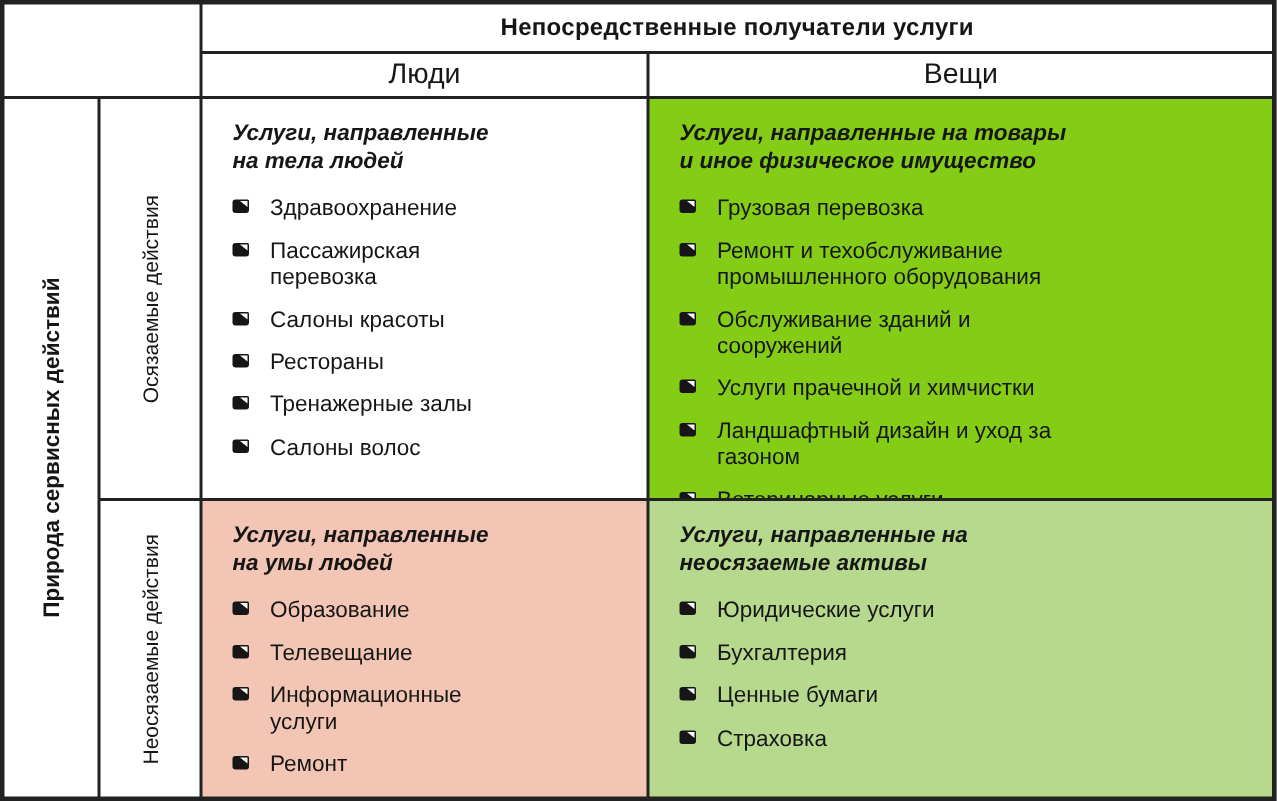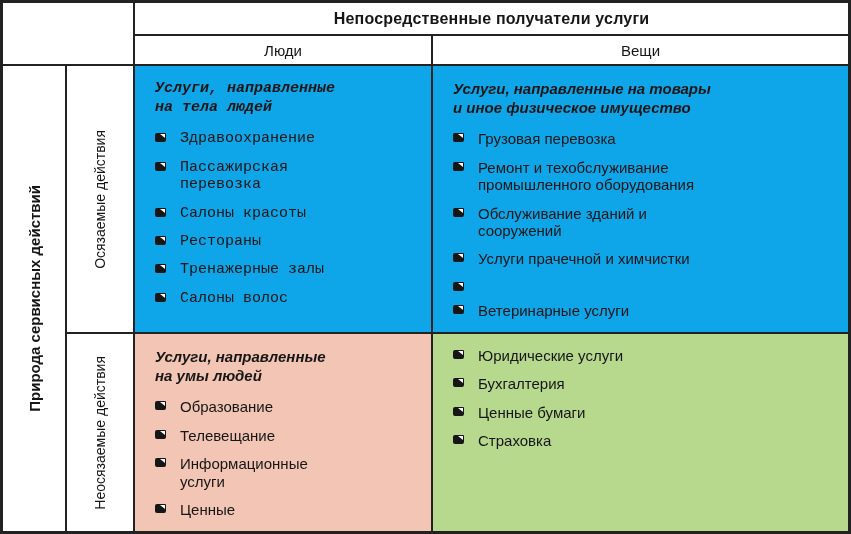--- a/index.html
+++ b/index.html
@@ -7,21 +7,21 @@
     width:851px;height:534px;box-sizing:border-box;
     display:grid;
     grid-template-columns:62px 66px 296px 1fr;
     grid-template-rows:31px 28px 266px 1fr;
     gap:2px;padding:3px;background:#222;
     font-family:"Liberation Sans", sans-serif;
     color:#161616;
   }
   .cell{background:#fff;overflow:hidden;}
   .corner{grid-column:1/3;grid-row:1/3;}
-  .hdr{display:flex;align-items:center;justify-content:center;font-size:15px;}
+  .hdr{display:flex;align-items:center;justify-content:center;font-size:19px;}
   .hdr-main{grid-column:3/5;grid-row:1;font-weight:bold;font-size:16px;letter-spacing:.2px;}
   .hdr-people{grid-column:3;grid-row:2;}
   .hdr-things{grid-column:4;grid-row:2;align-items:center;}
   .vcell{display:flex;align-items:center;justify-content:center;}
   .vtext{writing-mode:vertical-rl;transform:rotate(180deg);white-space:nowrap;font-size:14px;}
   .vtitle{font-weight:bold;font-size:15px;}
   .axis{grid-column:1;grid-row:3/5;}
   .row-tan{grid-column:2;grid-row:3;}
   .row-int{grid-column:2;grid-row:4;}
   .q-bodies{grid-column:3;grid-row:3;}
@@ -65,21 +65,21 @@
   </div>
 
   <div class="cell vcell row-tan">
     <span class="vtext">Осязаемые действия</span>
   </div>
 
   <div class="cell vcell row-int">
     <span class="vtext">Неосязаемые действия</span>
   </div>
 
-  <div class="cell quadrant q-bodies" style="background-color: #0ea5e9; font-family: Liberation Mono, monospace;">
+  <div class="cell quadrant q-bodies" style="background-color: #ffffff;">
     <div class="qtitle">Услуги, направленные на тела людей</div>
     <ul class="qlist">
       <li class="qitem">
         <span class="bullet"></span>
         <span class="label">Здравоохранение</span>
       </li>
       <li class="qitem">
         <span class="bullet"></span>
         <span class="label">Пассажирская перевозка</span>
       </li>
@@ -95,41 +95,42 @@
         <span class="bullet"></span>
         <span class="label">Тренажерные залы</span>
       </li>
       <li class="qitem">
         <span class="bullet"></span>
         <span class="label">Салоны волос</span>
       </li>
     </ul>
   </div>
 
-  <div class="cell quadrant q-goods" style="background-color: #0ea5e9;">
+  <div class="cell quadrant q-goods" style="background-color: #84cc16;">
     <div class="qtitle">Услуги, направленные на товары и иное физическое имущество</div>
     <ul class="qlist">
       <li class="qitem">
         <span class="bullet"></span>
         <span class="label">Грузовая перевозка</span>
       </li>
       <li class="qitem">
         <span class="bullet"></span>
         <span class="label">Ремонт и техобслуживание промышленного оборудования</span>
       </li>
       <li class="qitem">
         <span class="bullet"></span>
         <span class="label">Обслуживание зданий и сооружений</span>
       </li>
       <li class="qitem">
         <span class="bullet"></span>
         <span class="label">Услуги прачечной и химчистки</span>
       </li>
       <li class="qitem">
         <span class="bullet"></span>
+        <span class="label">Ландшафтный дизайн и уход за газоном</span>
       </li>
       <li class="qitem">
         <span class="bullet"></span>
         <span class="label">Ветеринарные услуги</span>
       </li>
     </ul>
   </div>
 
   <div class="cell quadrant q-minds" style="background-color: rgb(242, 197, 180);">
     <div class="qtitle">Услуги, направленные на умы людей</div>
@@ -141,30 +142,31 @@
       <li class="qitem">
         <span class="bullet"></span>
         <span class="label">Телевещание</span>
       </li>
       <li class="qitem">
         <span class="bullet"></span>
         <span class="label">Информационные услуги</span>
       </li>
       <li class="qitem">
         <span class="bullet"></span>
-        <span class="label">Ценные</span>
+        <span class="label">Ремонт</span>
       </li>
       <li class="qitem">
 
         <span class="label">Музеи</span>
       </li>
     </ul>
   </div>
 
   <div class="cell quadrant q-assets" style="background-color: rgb(183, 217, 141);">
+    <div class="qtitle">Услуги, направленные на неосязаемые активы</div>
     <ul class="qlist">
       <li class="qitem">
         <span class="bullet"></span>
         <span class="label">Юридические услуги</span>
       </li>
       <li class="qitem">
         <span class="bullet"></span>
         <span class="label">Бухгалтерия</span>
       </li>
       <li class="qitem">

